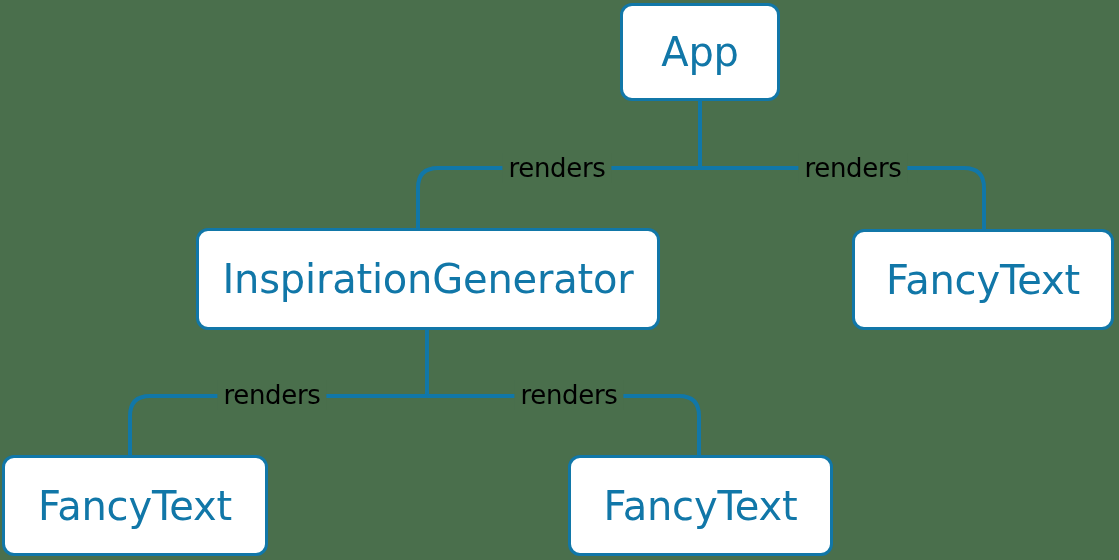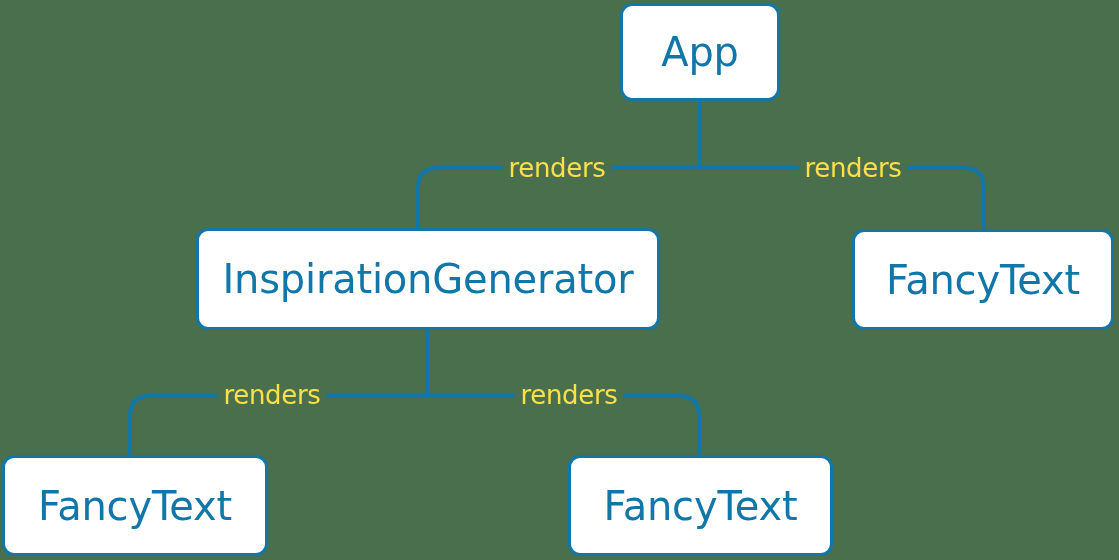--- a/index.html
+++ b/index.html
@@ -35,21 +35,21 @@
     align-items: center;
     justify-content: center;
     color: #1177a8;
     font-family: "DejaVu Sans", sans-serif;
     font-weight: 400;
     letter-spacing: -0.2px;
     z-index: 2;
   }
   .edge-label {
     position: absolute;
-    color: #fde047;
+    color: #000000;
     font-family: "DejaVu Sans", sans-serif;
     font-size: 26px;
     font-weight: 400;
     letter-spacing: -0.3px;
     white-space: nowrap;
     z-index: 3;
     transform: translate(-50%, -50%);
     background: #4a6f4c;
     padding: 0 6px;
   }

